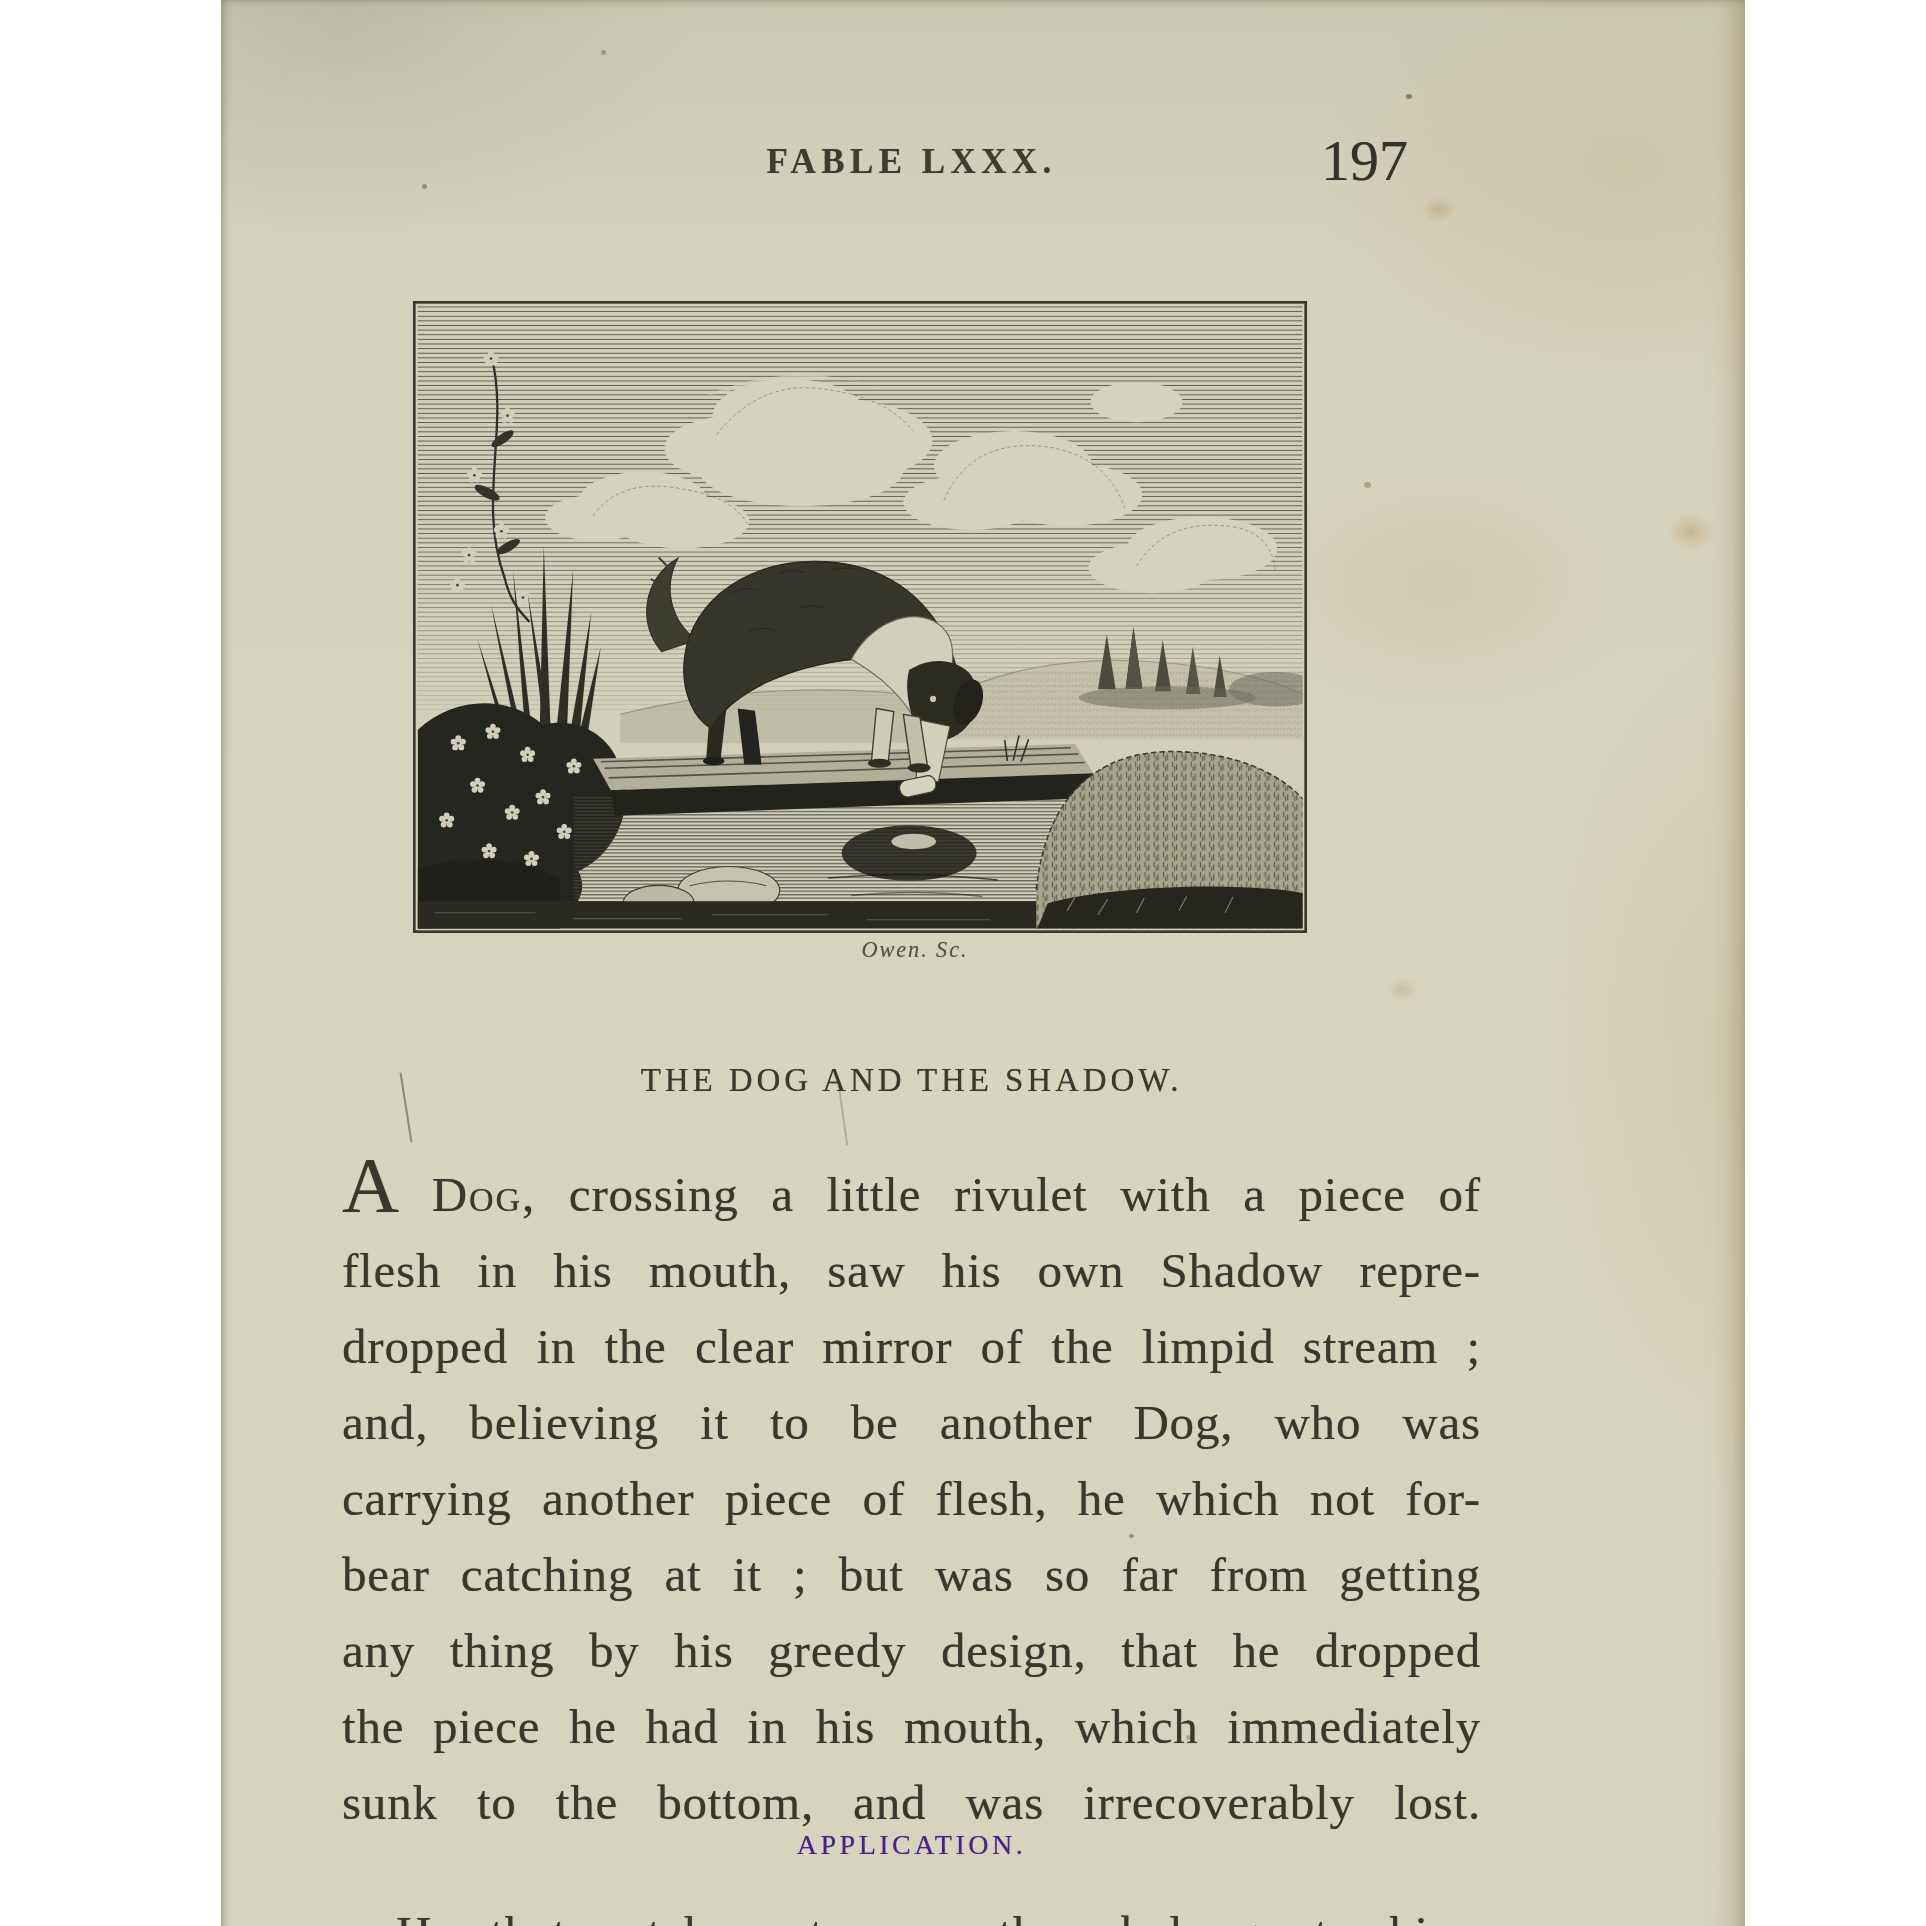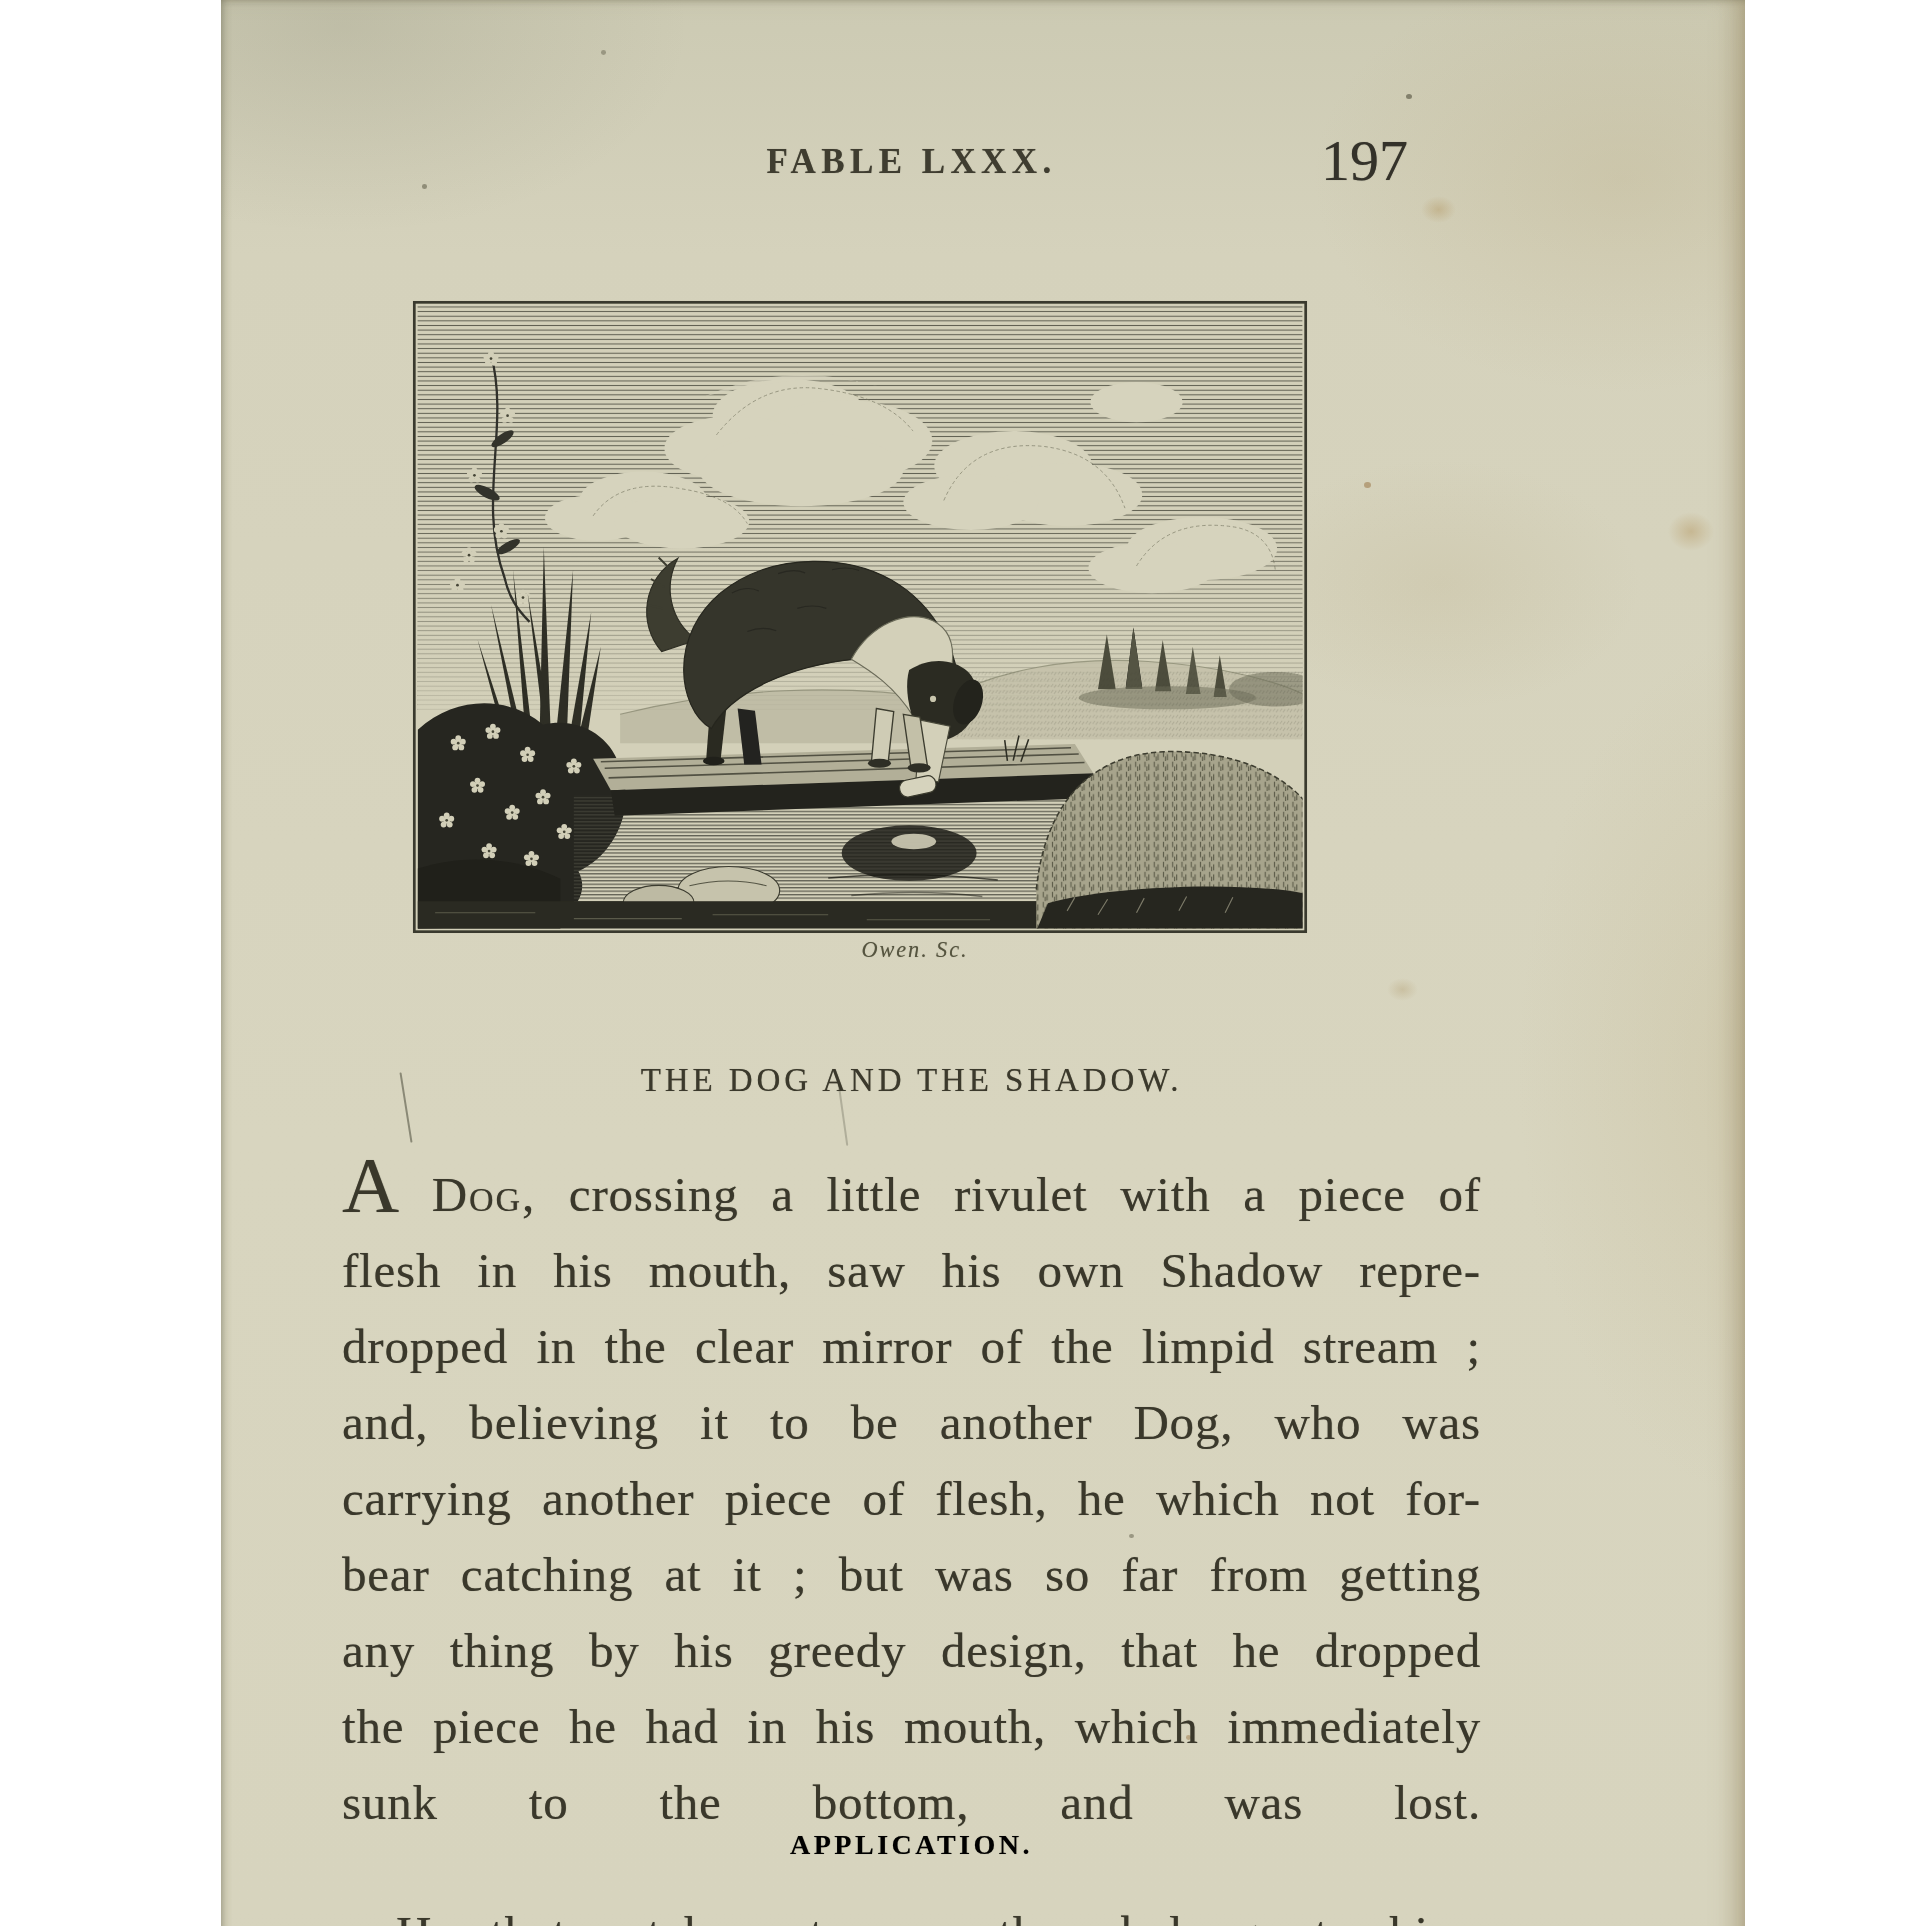--- a/index.html
+++ b/index.html
@@ -55,21 +55,21 @@
   .line span{display:inline-block;}
   .fable-text .line:first-child span:first-child{
     font-size:79px;position:relative;top:-9.2px;letter-spacing:0;
   }
   .fable-text .line:first-child span:nth-child(2){
     font-variant:small-caps;letter-spacing:1.9px;
   }
   .application-text .line:first-child{padding-left:54px;}
   .app-heading{
     position:absolute;left:331px;top:1829px;width:1139px;text-align:center;
-    font-size:28px;letter-spacing:3.5px;color:#000000;font-weight:bold;
+    font-size:28px;letter-spacing:3.5px;color:#4c1d95;
   }
   .pen-mark{position:absolute;background:rgba(74,74,58,.55);border-radius:1.2px;}
   #mark1{left:405px;top:1072px;width:1.9px;height:71px;transform:rotate(-9deg);}
   #mark2{left:842px;top:1084px;width:1.5px;height:62px;transform:rotate(-8deg);opacity:.5;}
 </style>
 </head>
 <body>
 
 <div class="page"></div>
 
@@ -279,21 +279,21 @@
 
 <div class="text-block fable-text ink">
     <div class="line"><span>A</span><span>Dog,</span><span>crossing</span><span>a</span><span>little</span><span>rivulet</span><span>with</span><span>a</span><span>piece</span><span>of</span></div>
     <div class="line"><span>flesh</span><span>in</span><span>his</span><span>mouth,</span><span>saw</span><span>his</span><span>own</span><span>Shadow</span><span>repre-</span></div>
     <div class="line"><span>dropped</span><span>in</span><span>the</span><span>clear</span><span>mirror</span><span>of</span><span>the</span><span>limpid</span><span>stream</span><span>;</span></div>
     <div class="line"><span>and,</span><span>believing</span><span>it</span><span>to</span><span>be</span><span>another</span><span>Dog,</span><span>who</span><span>was</span></div>
     <div class="line"><span>carrying</span><span>another</span><span>piece</span><span>of</span><span>flesh,</span><span>he</span><span>which</span><span>not</span><span>for-</span></div>
     <div class="line"><span>bear</span><span>catching</span><span>at</span><span>it</span><span>;</span><span>but</span><span>was</span><span>so</span><span>far</span><span>from</span><span>getting</span></div>
     <div class="line"><span>any</span><span>thing</span><span>by</span><span>his</span><span>greedy</span><span>design,</span><span>that</span><span>he</span><span>dropped</span></div>
     <div class="line"><span>the</span><span>piece</span><span>he</span><span>had</span><span>in</span><span>his</span><span>mouth,</span><span>which</span><span>immediately</span></div>
-    <div class="line"><span>sunk</span><span>to</span><span>the</span><span>bottom,</span><span>and</span><span>was</span><span>lost.</span></div>
+    <div class="line"><span>sunk</span><span>to</span><span>the</span><span>bottom,</span><span>and</span><span>was</span><span>irrecoverably</span><span>lost.</span></div>
   </div>
 
 <div class="app-heading ink">APPLICATION.</div>
 
 <div class="text-block application-text ink">
     <div class="line"><span>He</span><span>that</span><span>catches</span><span>at</span><span>more</span><span>than</span><span>belongs</span><span>to</span><span>him,</span></div>
   </div>
 
 
 </body></html>

